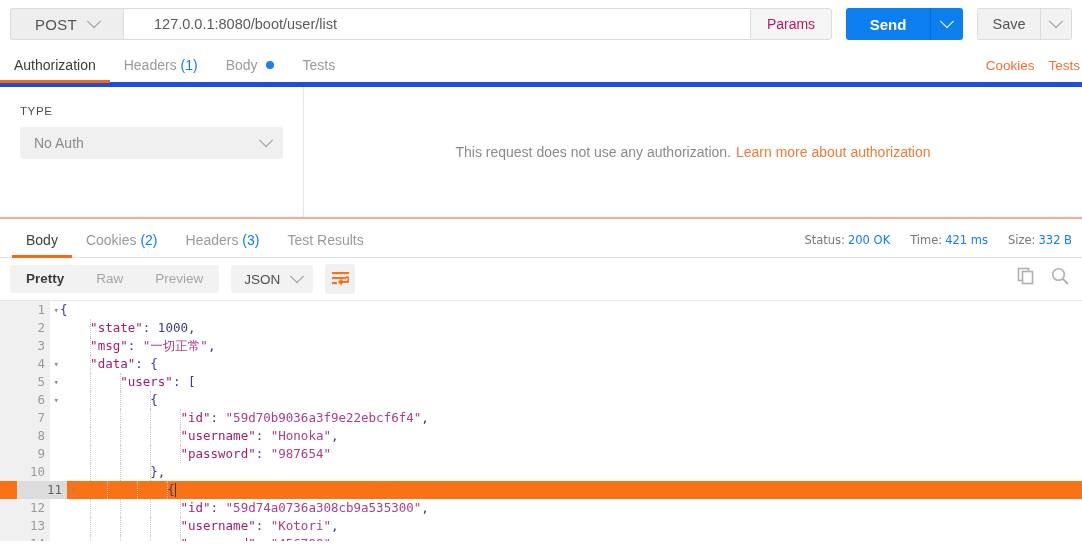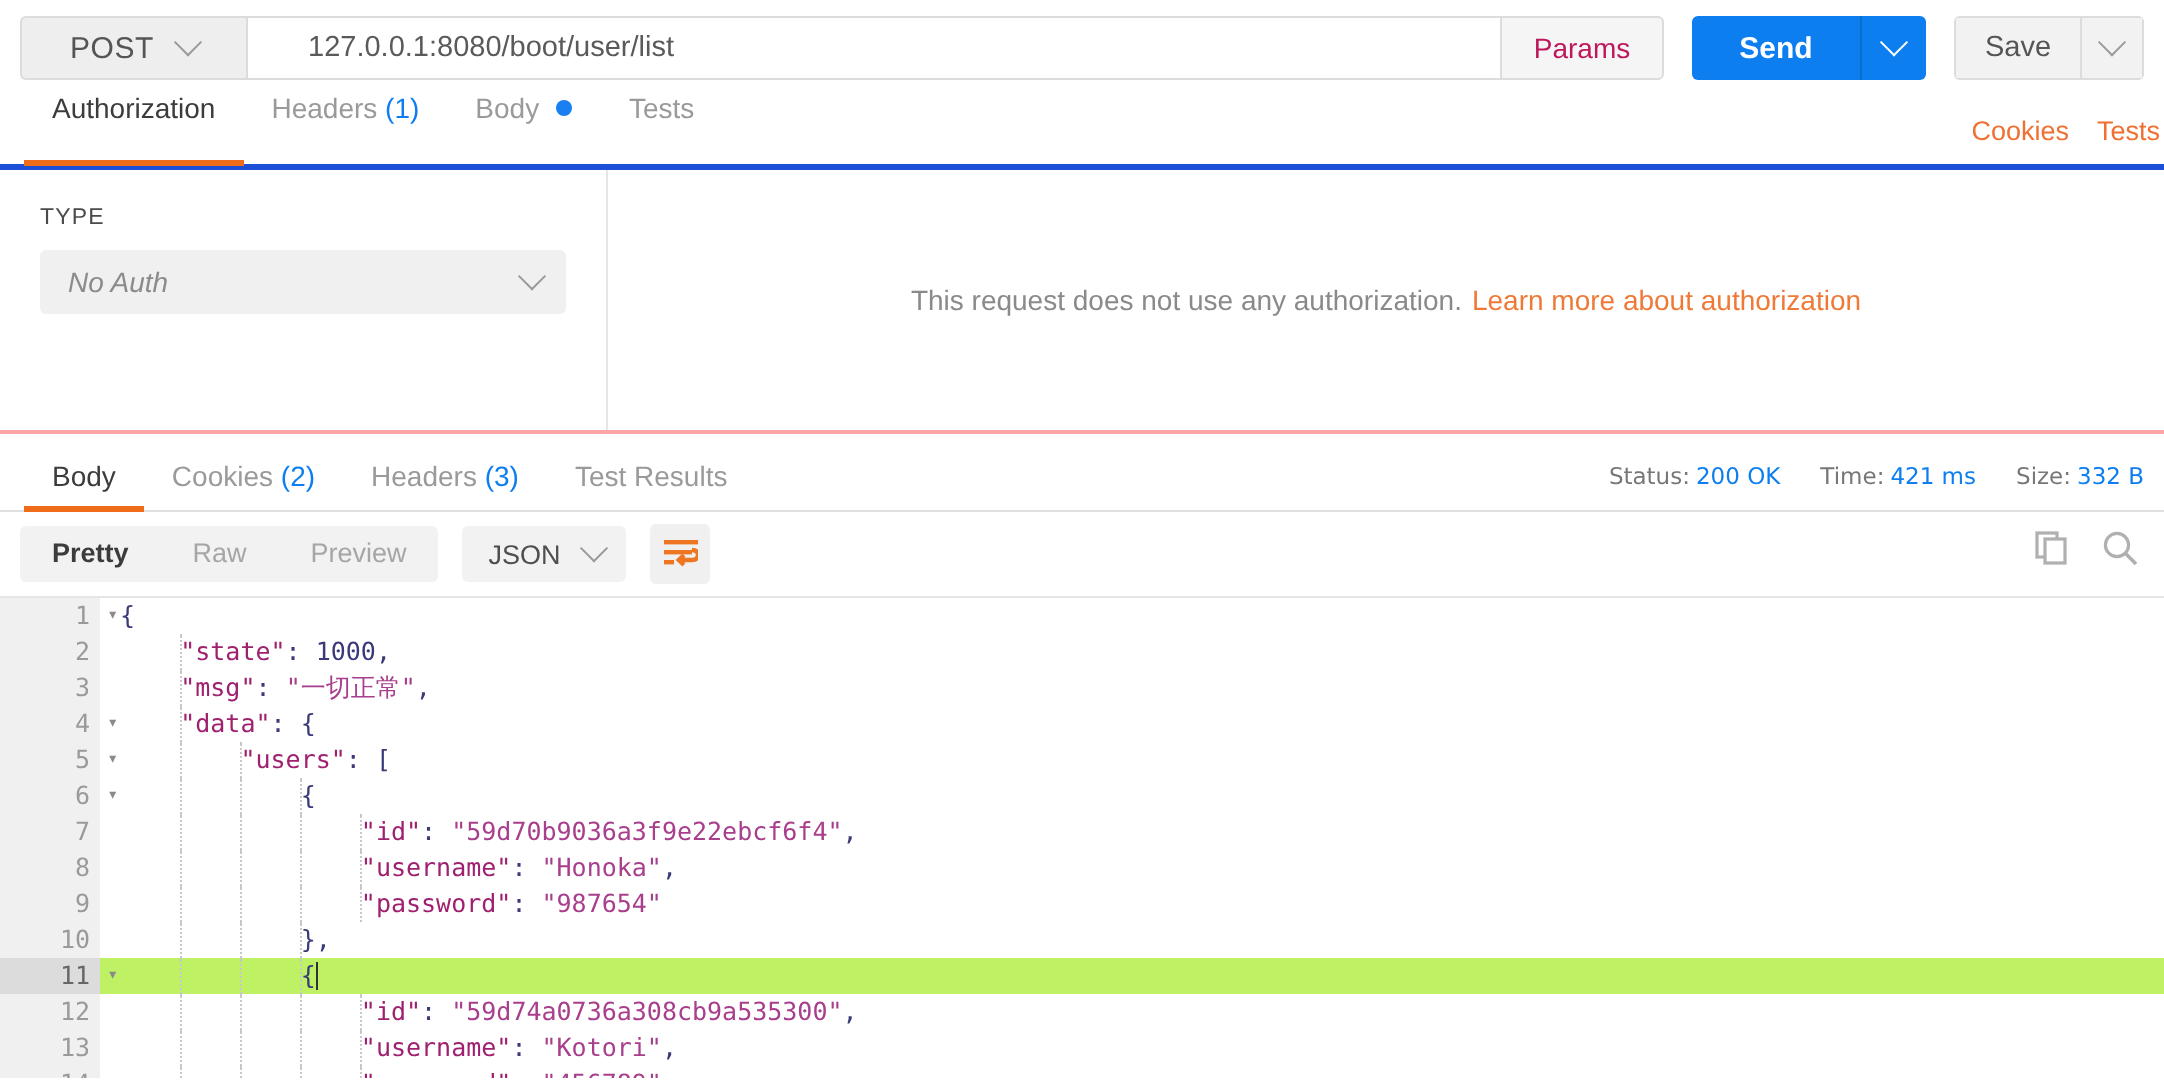--- a/index.html
+++ b/index.html
@@ -126,22 +126,23 @@
     border-bottom: 1.6px solid #9a9a9a;
     transform: rotate(45deg) translate(-2px,-2px);
   }
   .caret.white { border-color: #ffffff; }
 
   
   .req-tabs {
     position: relative;
     height: 36px;
     display: flex;
-    border-bottom: 3px solid #1d4ed8;
-    padding-left: 12px;
+    align-items: flex-end;
+    border-bottom: 5px solid #1d4ed8;
+    padding-left: 0;
   }
   .tab {
     padding: 0 14px 9px 14px;
     font-size: 14px;
     color: #9a9a9a;
     cursor: pointer;
     position: relative;
     white-space: nowrap;
   }
   .tab.active {
@@ -199,21 +200,20 @@
     height: 32px;
     background: #f0f0f0;
     border-radius: 3px;
     display: flex;
     align-items: center;
     justify-content: space-between;
     padding: 0 12px 0 14px;
     font-size: 14px;
     color: #8b8b8b;
     cursor: pointer;
-    font-style: italic;
   }
   .auth-right {
     flex: 1;
     display: flex;
     align-items: center;
     justify-content: center;
     font-size: 14px;
     color: #8a8a8a;
   }
   .auth-right a {
@@ -320,21 +320,21 @@
     font-family: "DejaVu Sans Mono", monospace;
     font-size: 12.5px;
     line-height: 18px;
   }
   .code-row {
     display: flex;
     height: 18px;
     position: relative;
     white-space: pre;
   }
-  .code-row.active { background: #bef264; }
+  .code-row.active { background: #f97316; padding-left: 17px; }
   .gutter {
     width: 50px;
     min-width: 50px;
     box-sizing: border-box;
     background: #f0f0f0;
     color: #9a9a9a;
     text-align: right;
     padding-right: 5px;
     position: relative;
     user-select: none;

